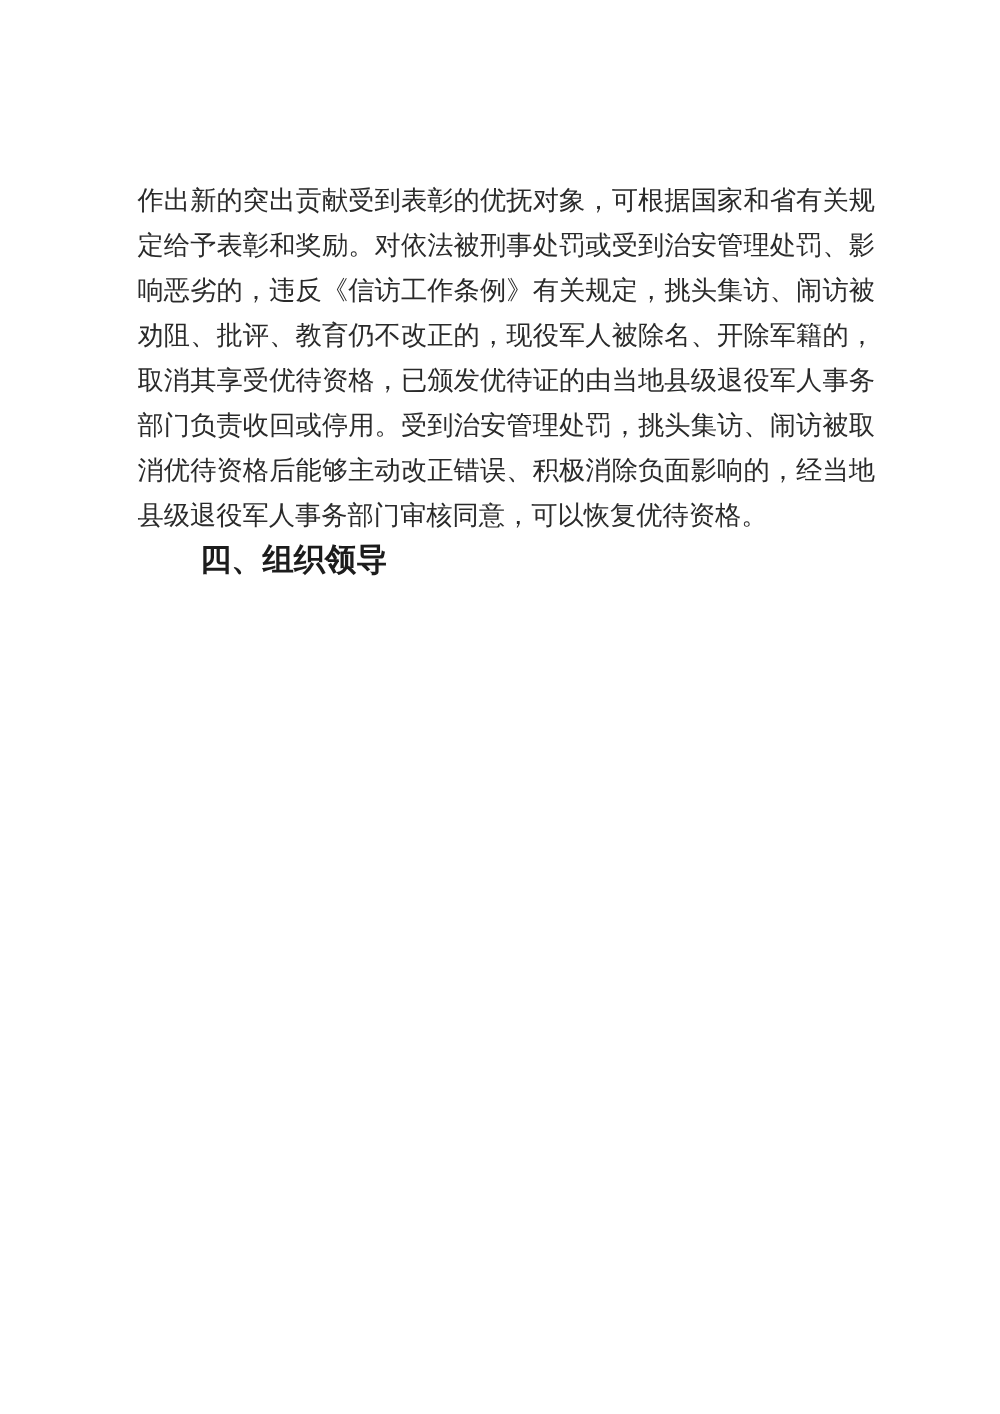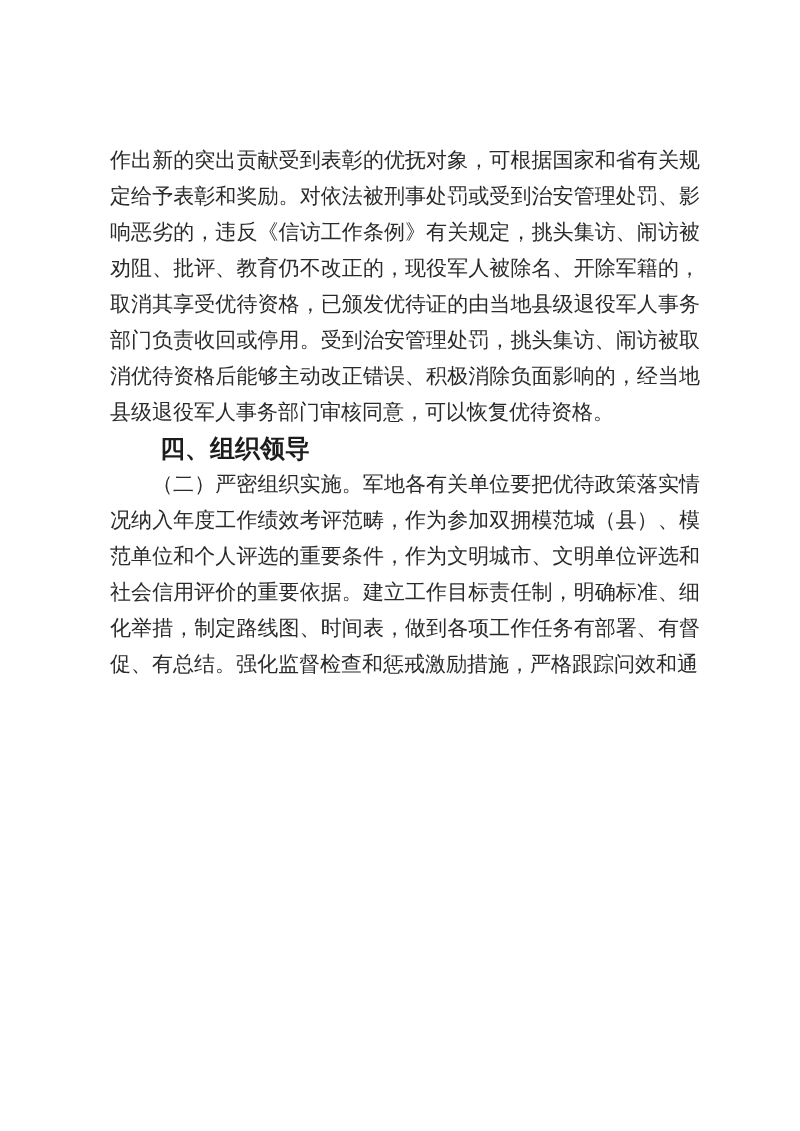--- a/index.html
+++ b/index.html
@@ -59,19 +59,18 @@
 
 <div class="page">
 
   <div class="content">
 
     <p class="para-flush">作出新的突出贡献受到表彰的优抚对象，可根据国家和省有关规定给予表彰和奖励。对依法被刑事处罚或受到治安管理处罚、影响恶劣的，违反《信访工作条例》有关规定，挑头集访、闹访被劝阻、批评、教育仍不改正的，现役军人被除名、开除军籍的，取消其享受优待资格，已颁发优待证的由当地县级退役军人事务部门负责收回或停用。受到治安管理处罚，挑头集访、闹访被取消优待资格后能够主动改正错误、积极消除负面影响的，经当地县级退役军人事务部门审核同意，可以恢复优待资格。</p>
 
     <h2 class="section-heading">四、组织领导</h2>
 
 
-    <p class="para-indent">（二）严密组织实施。军地各有关单位要把优待政策落实情况纳入年度工作绩效考评范畴，作为参加双拥模范城（县）、模范单位和个人评选的重要条件，作为文明城市、文明单位评选和社会信用评价的重要依据。建立工作目标责任制，明确标准、细化举措，制定路线图、时间表，做到各项工作任务有部署、有督促、有总结。强化监督检查和惩戒激励措施，严格跟踪问效和通</p>
 
   </div>
 
   <div class="page-number">— 15 —</div>
 
 </div>
 
 </body></html>

